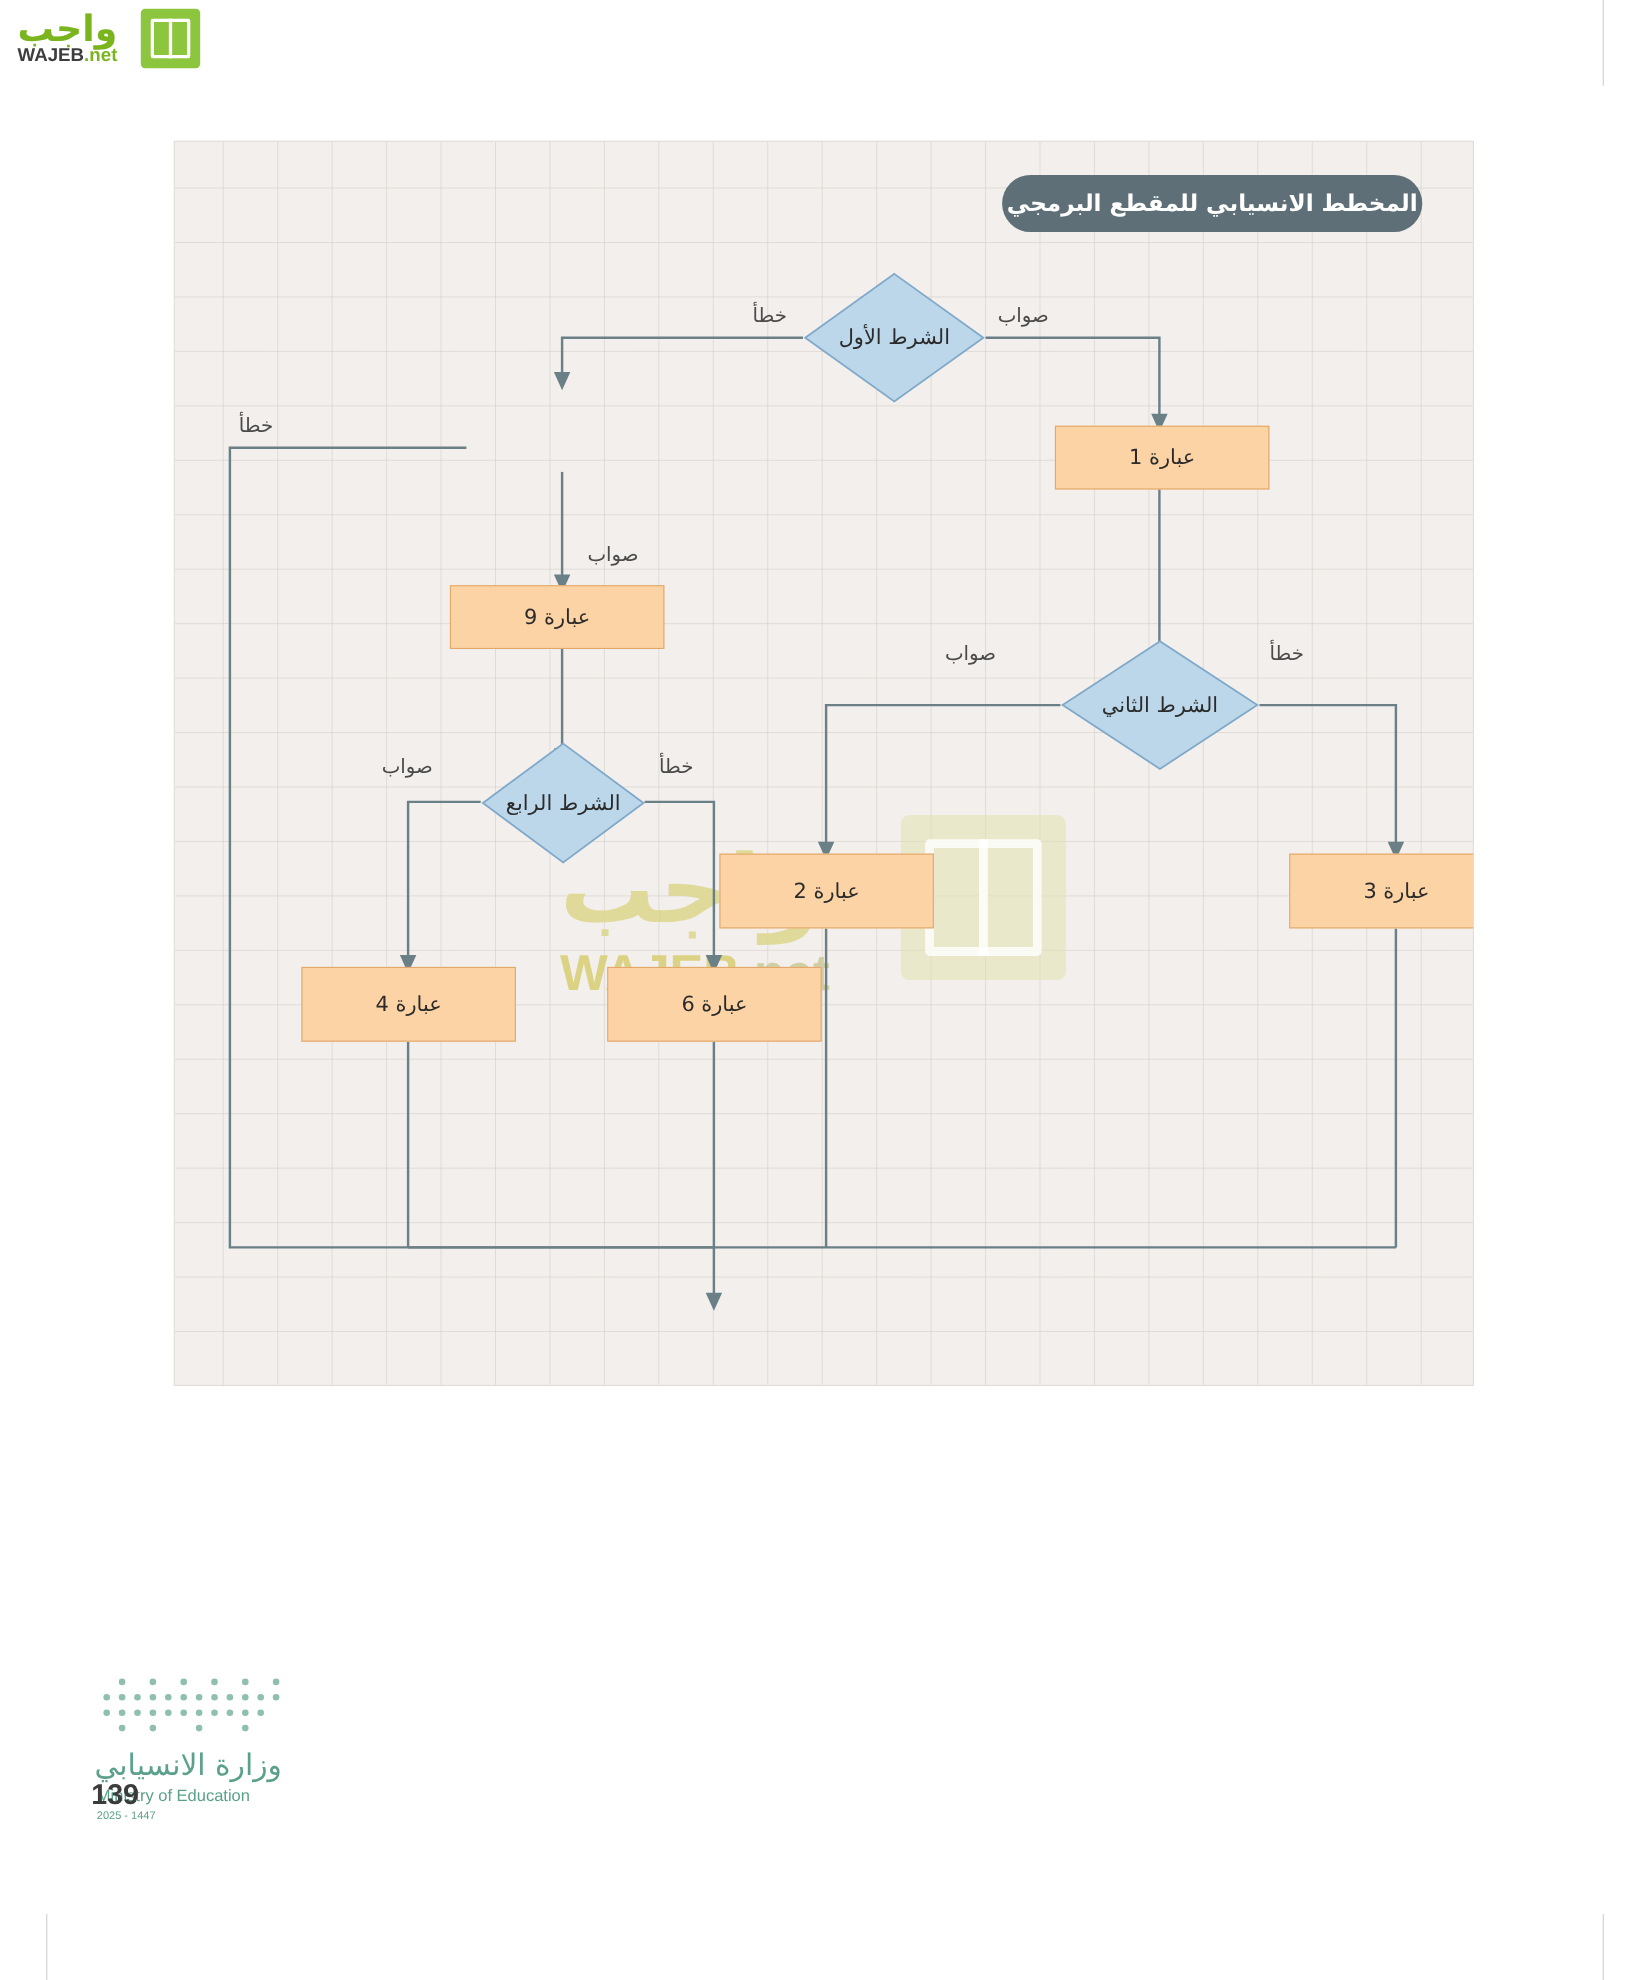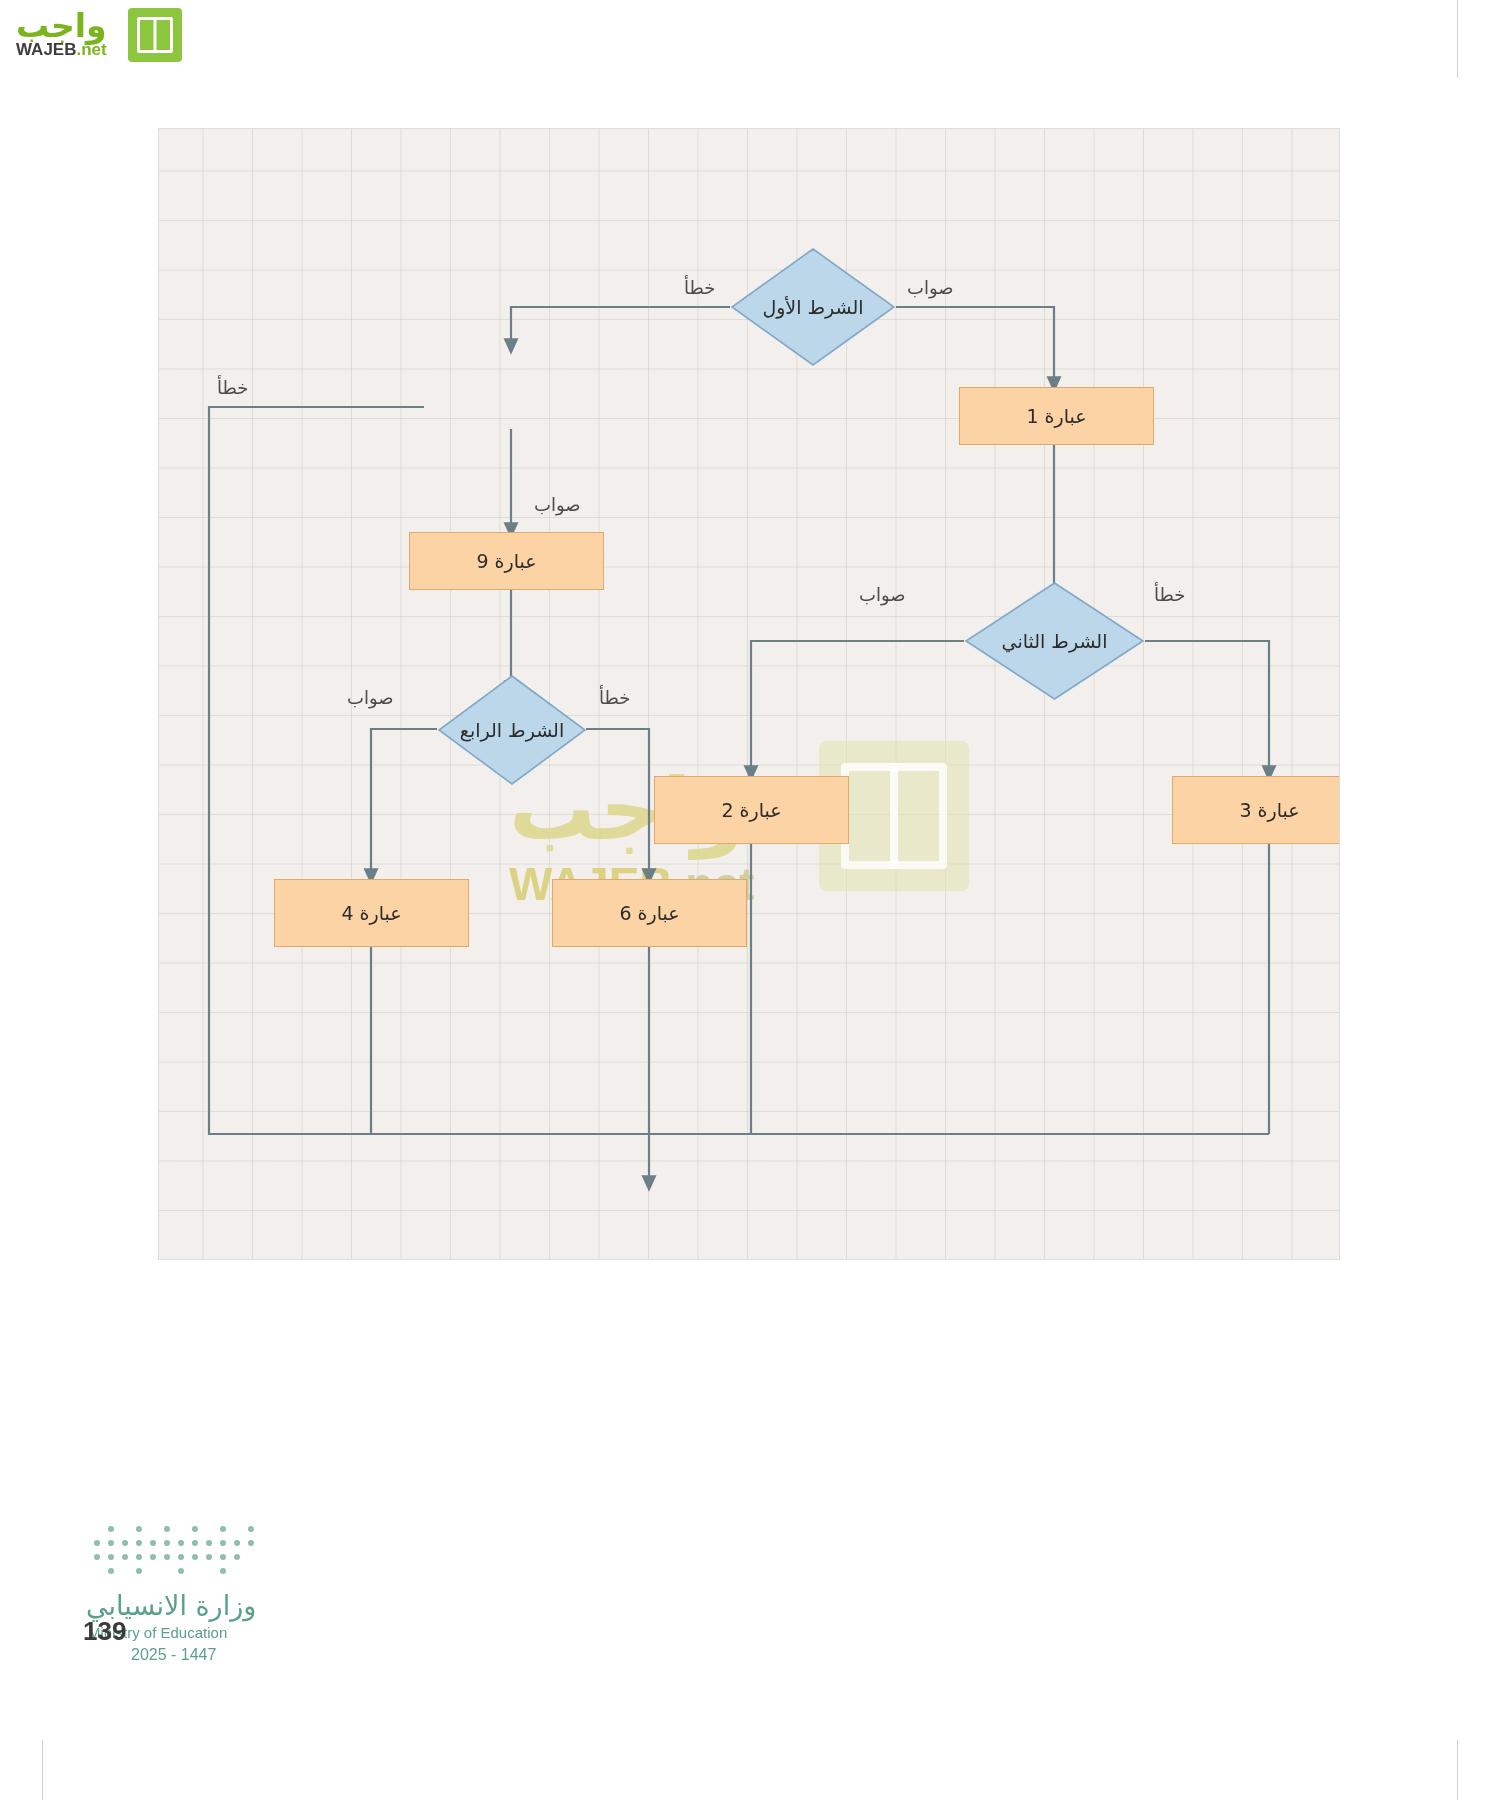--- a/index.html
+++ b/index.html
@@ -262,25 +262,24 @@
     top: 104px;
     font-size: 15px;
     color: #5aa08a;
     direction: ltr;
     font-family: "Liberation Sans", sans-serif;
   }
   .footer .year {
     position: absolute;
     left: 8px;
     top: 126px;
-    font-size: 16px;
+    font-size: 10px;
     color: #5aa08a;
     direction: ltr;
     font-family: "Liberation Sans", sans-serif;
-    margin-left: 43px;
   }
   .footer .pagenum {
     position: absolute;
     left: 3px;
     top: 96px;
     font-size: 26px;
     font-weight: bold;
     color: #3b3b3b;
     direction: ltr;
     font-family: "Liberation Sans", sans-serif;
@@ -343,20 +342,21 @@
       <path d="M 592,715 L 592,1005"></path>
 
       <path d="M 1110,715 L 1110,1005"></path>
 
       <path d="M 212,1005 L 1110,1005"></path>
 
       <path d="M 490,1005 L 490,1055" marker-end="url(#ah)"></path>
     </g>
   </svg>
 
+  <div class="title-pill">المخطط الانسيابي للمقطع البرمجي</div>
 
   <div class="diamond-wrap" style="left:571px; top:118px; width:166px; height:120px;">
     <svg class="dshape" viewBox="0 0 166 120" xmlns="http://www.w3.org/2000/svg">
       <polygon points="83,2 164,60 83,118 2,60" fill="#bcd7ea" stroke="#7fa8c9" stroke-width="1.6"></polygon>
     </svg>
     <div class="dlabel">الشرط الأول</div>
   </div>
 
 
   <div class="diamond-wrap" style="left:805px; top:452px; width:181px; height:120px;">

